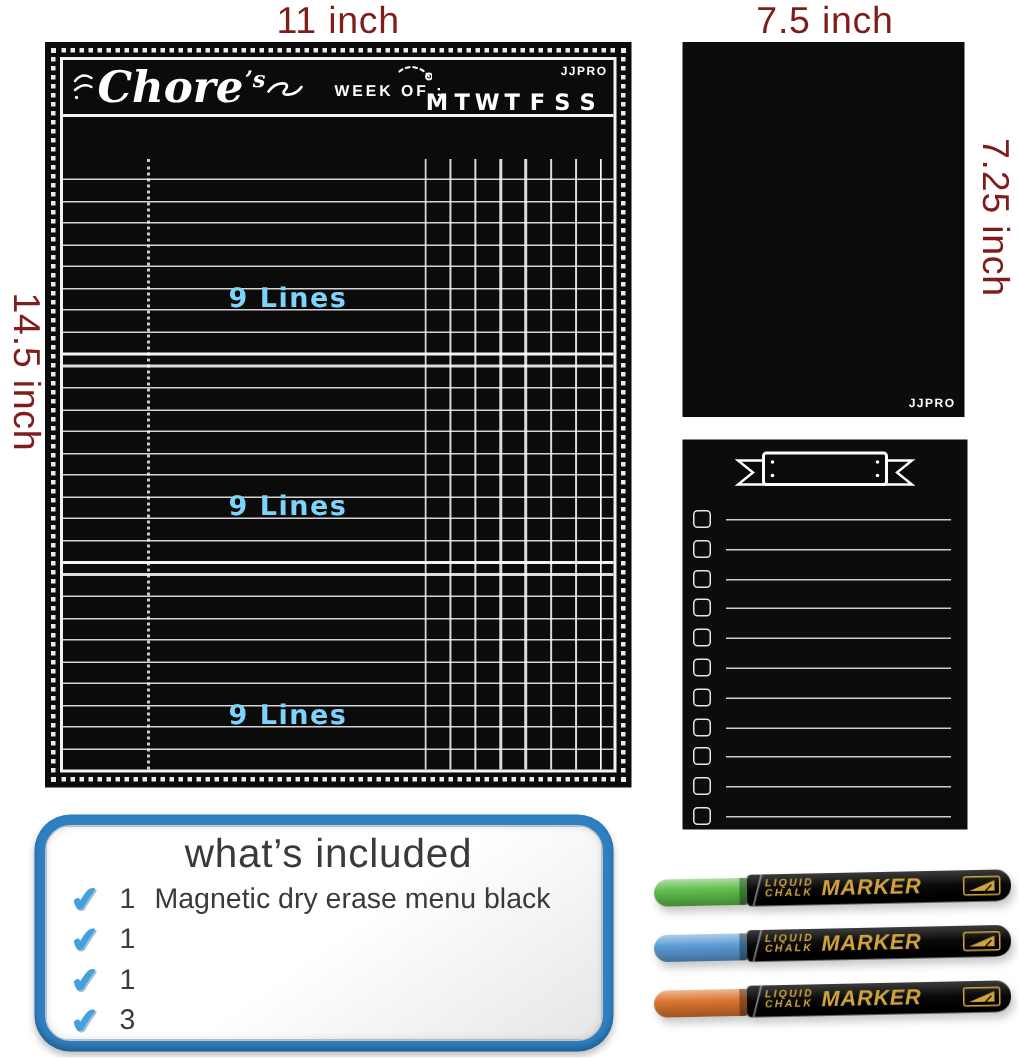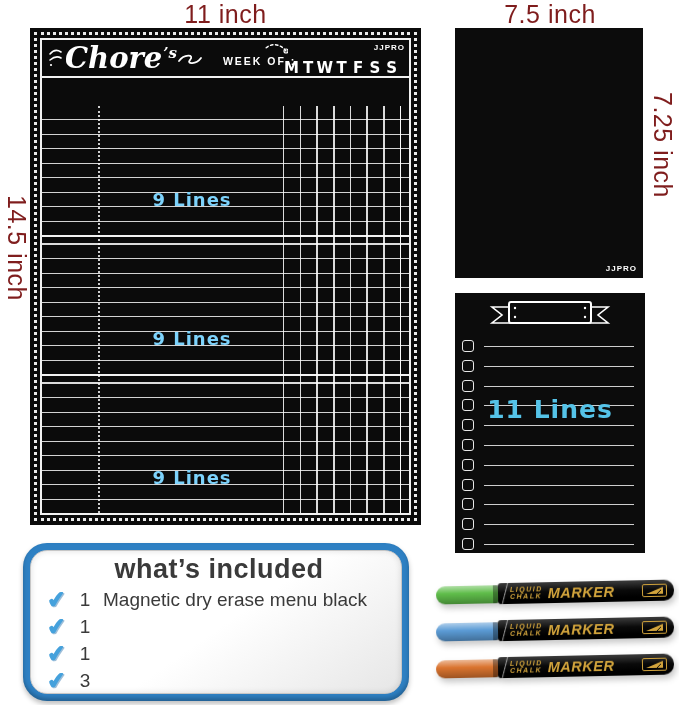--- a/index.html
+++ b/index.html
@@ -66,21 +66,21 @@
                 font-family:"DejaVu Sans", sans-serif;}
 
   
   .included{position:absolute;left:23px;top:543px;width:386px;height:158px;box-sizing:border-box;
             background:#2e80c3;border-radius:24px;padding:7px;
             box-shadow:0 3px 5px rgba(0,0,0,.25), inset 0 -3px 4px rgba(0,0,0,.25);}
   .included-inner{width:100%;height:100%;box-sizing:border-box;border-radius:17px;
             background:linear-gradient(145deg,#ffffff 52%,#e6e6e6);
             border:1px solid #c6c6c6;box-shadow:inset 0 0 6px rgba(0,0,0,.12);
             display:flex;flex-direction:column;padding:3px 10px 7px 16px;}
-  .included-title{text-align:center;font-size:27px;font-weight:bold;color:#3a3a3a;letter-spacing:.5px;}
+  .included-title{text-align:center;font-size:27px;font-weight:normal;color:#3a3a3a;letter-spacing:.5px;}
   .included-list{flex:1;display:flex;flex-direction:column;justify-content:space-evenly;margin-top:1px;}
   .inc-item{display:flex;align-items:center;font-size:19px;color:#3a3a3a;}
   .inc-check{color:#45a1dc;font-size:23px;font-weight:bold;width:30px;transform:rotate(-6deg);
              text-shadow:1px 1px 0 rgba(38,110,170,.45);}
   .inc-qty{width:16px;text-align:center;margin-right:10px;}
 
   
   .marker{position:absolute;left:436px;width:238px;height:21px;display:flex;align-items:center;
           transform:rotate(-1.2deg);filter:drop-shadow(2px 4px 3px rgba(0,0,0,.22));}
   .marker1{top:582px;} .marker2{top:619px;} .marker3{top:656px;}
@@ -241,21 +241,20 @@
         </div>
         <div class="list-row">
           <span class="checkbox"></span>
           <span class="lline"></span>
         </div>
         <div class="list-row">
           <span class="checkbox"></span>
           <span class="lline"></span>
         </div>
       </div>
-    <div class="eleven-label">11 Lines</div>
   </div>
 
   <div class="included">
     <div class="included-inner">
       <div class="included-title">what’s included</div>
       <div class="included-list">
           <div class="inc-item">
             <span class="inc-check">✔</span>
             <span class="inc-qty">1</span>
             <span class="inc-text">Magnetic dry erase menu black</span>

